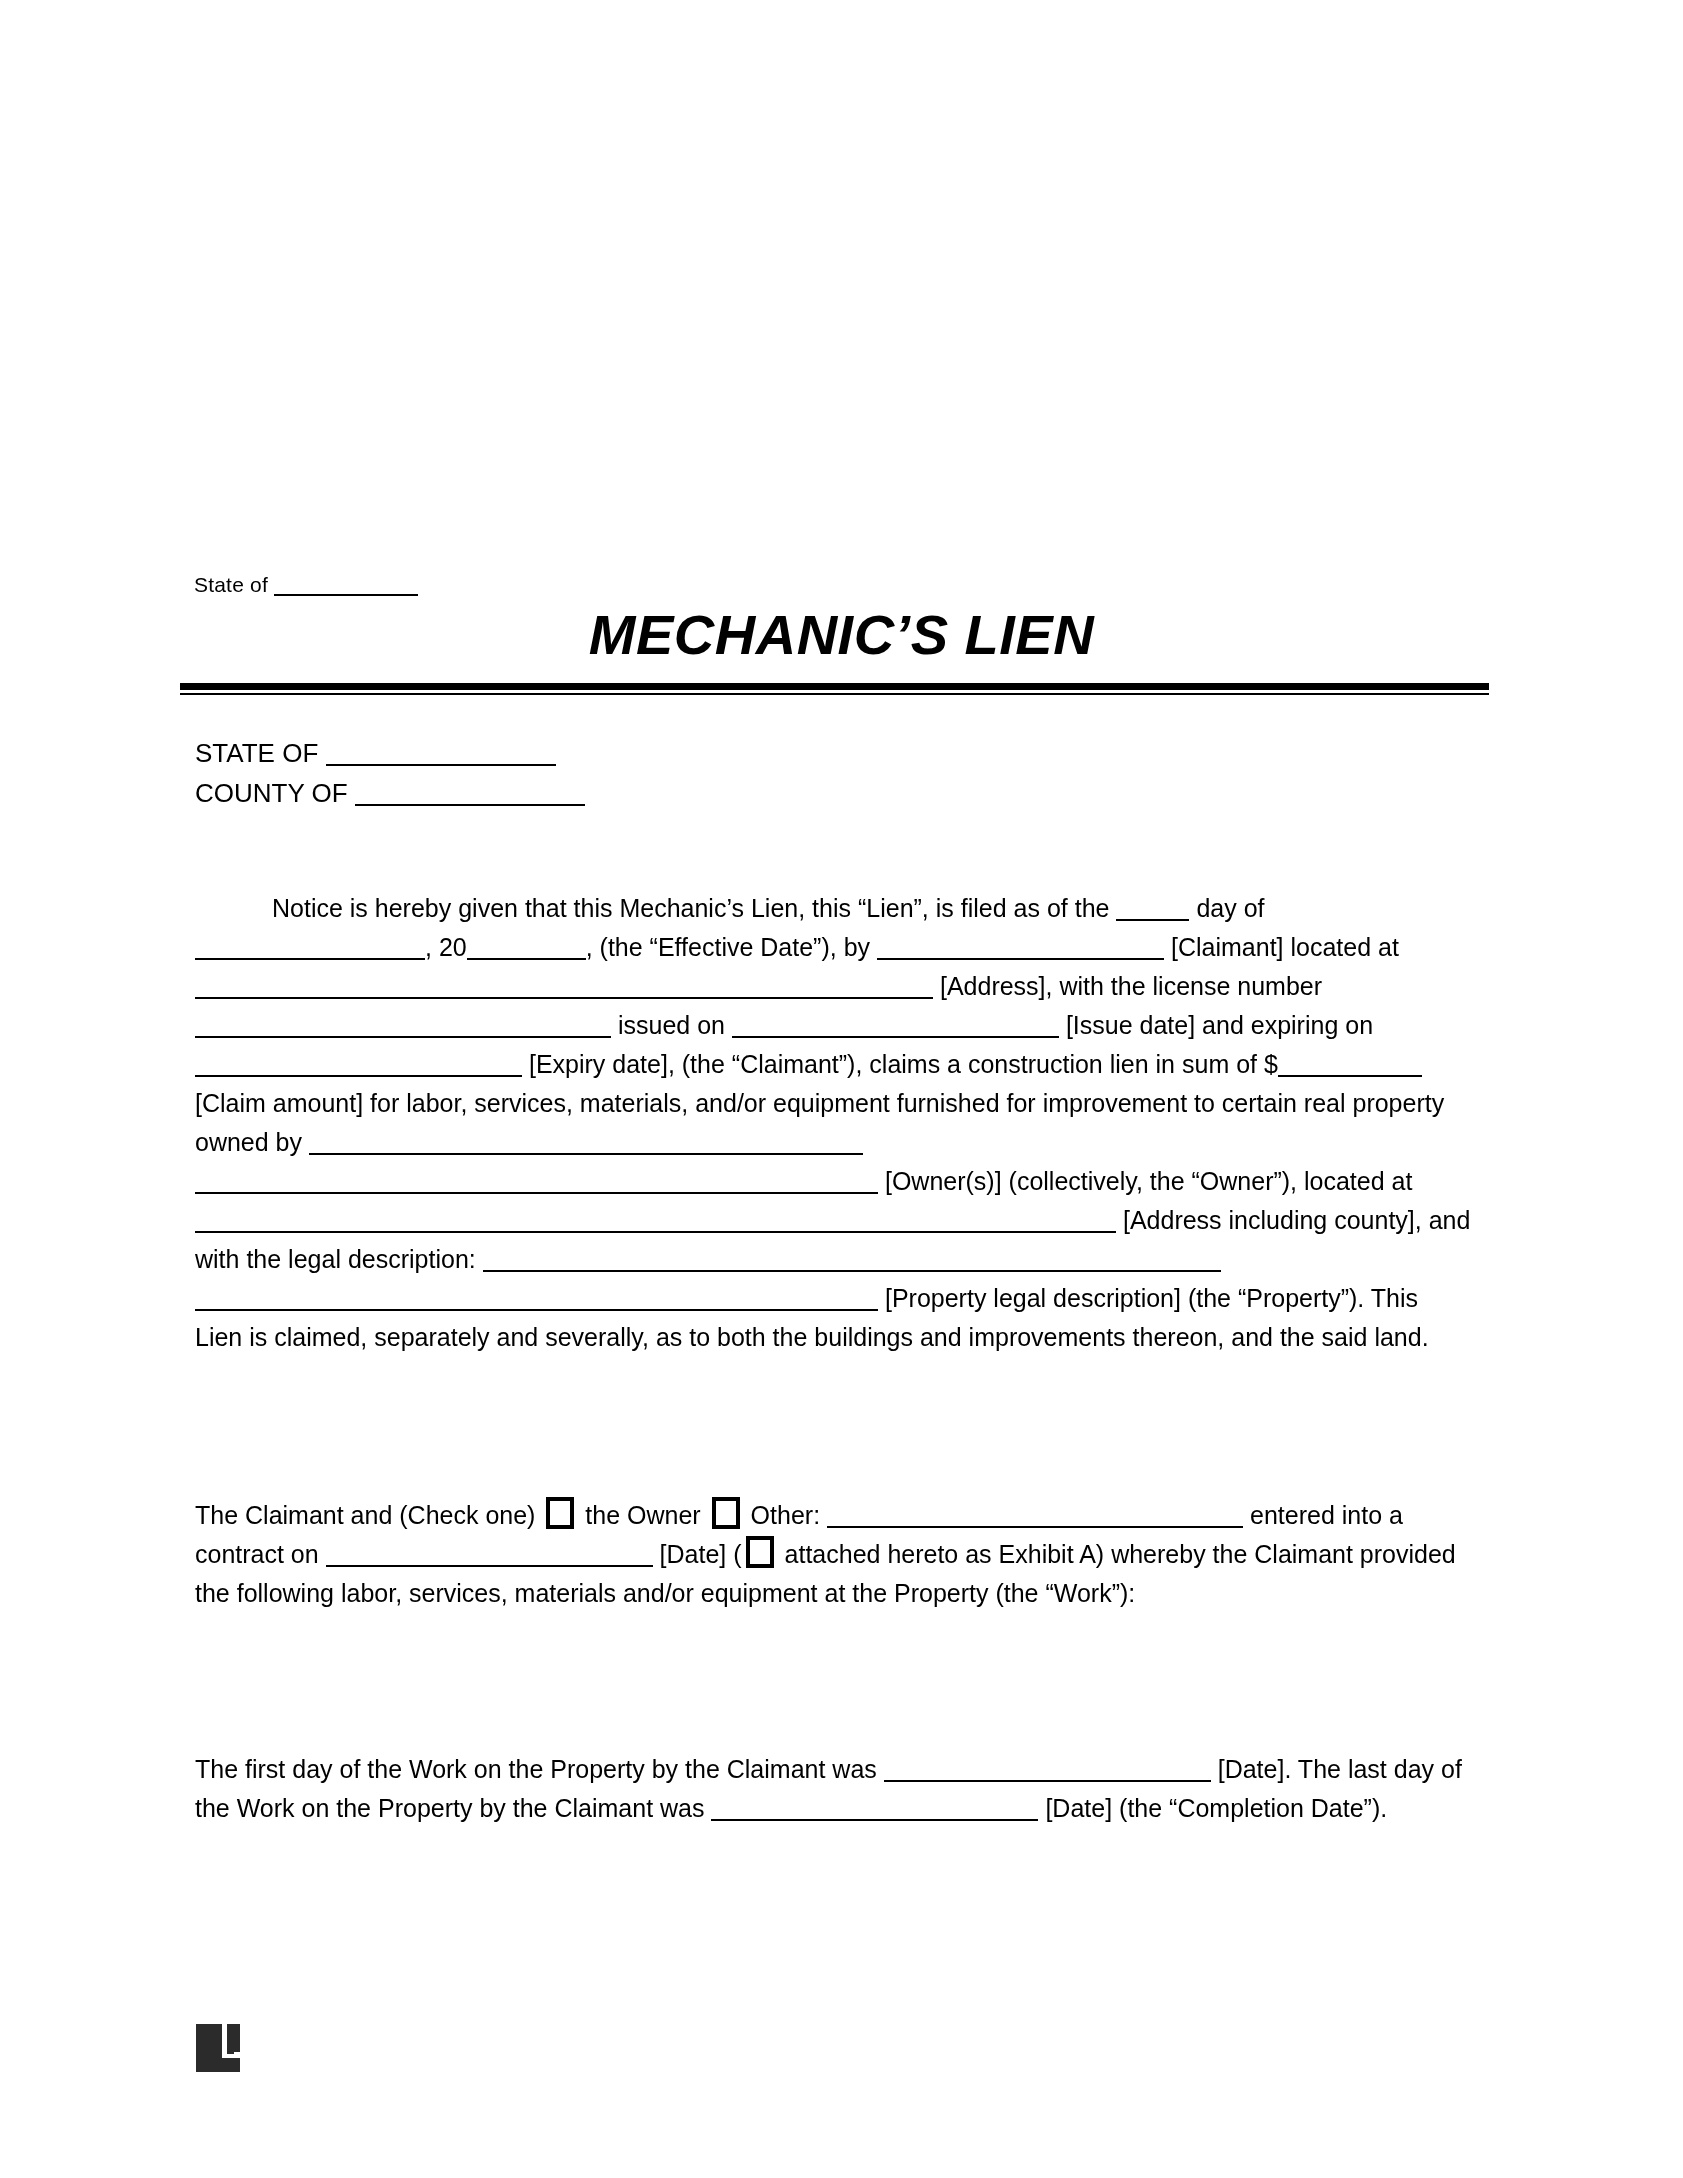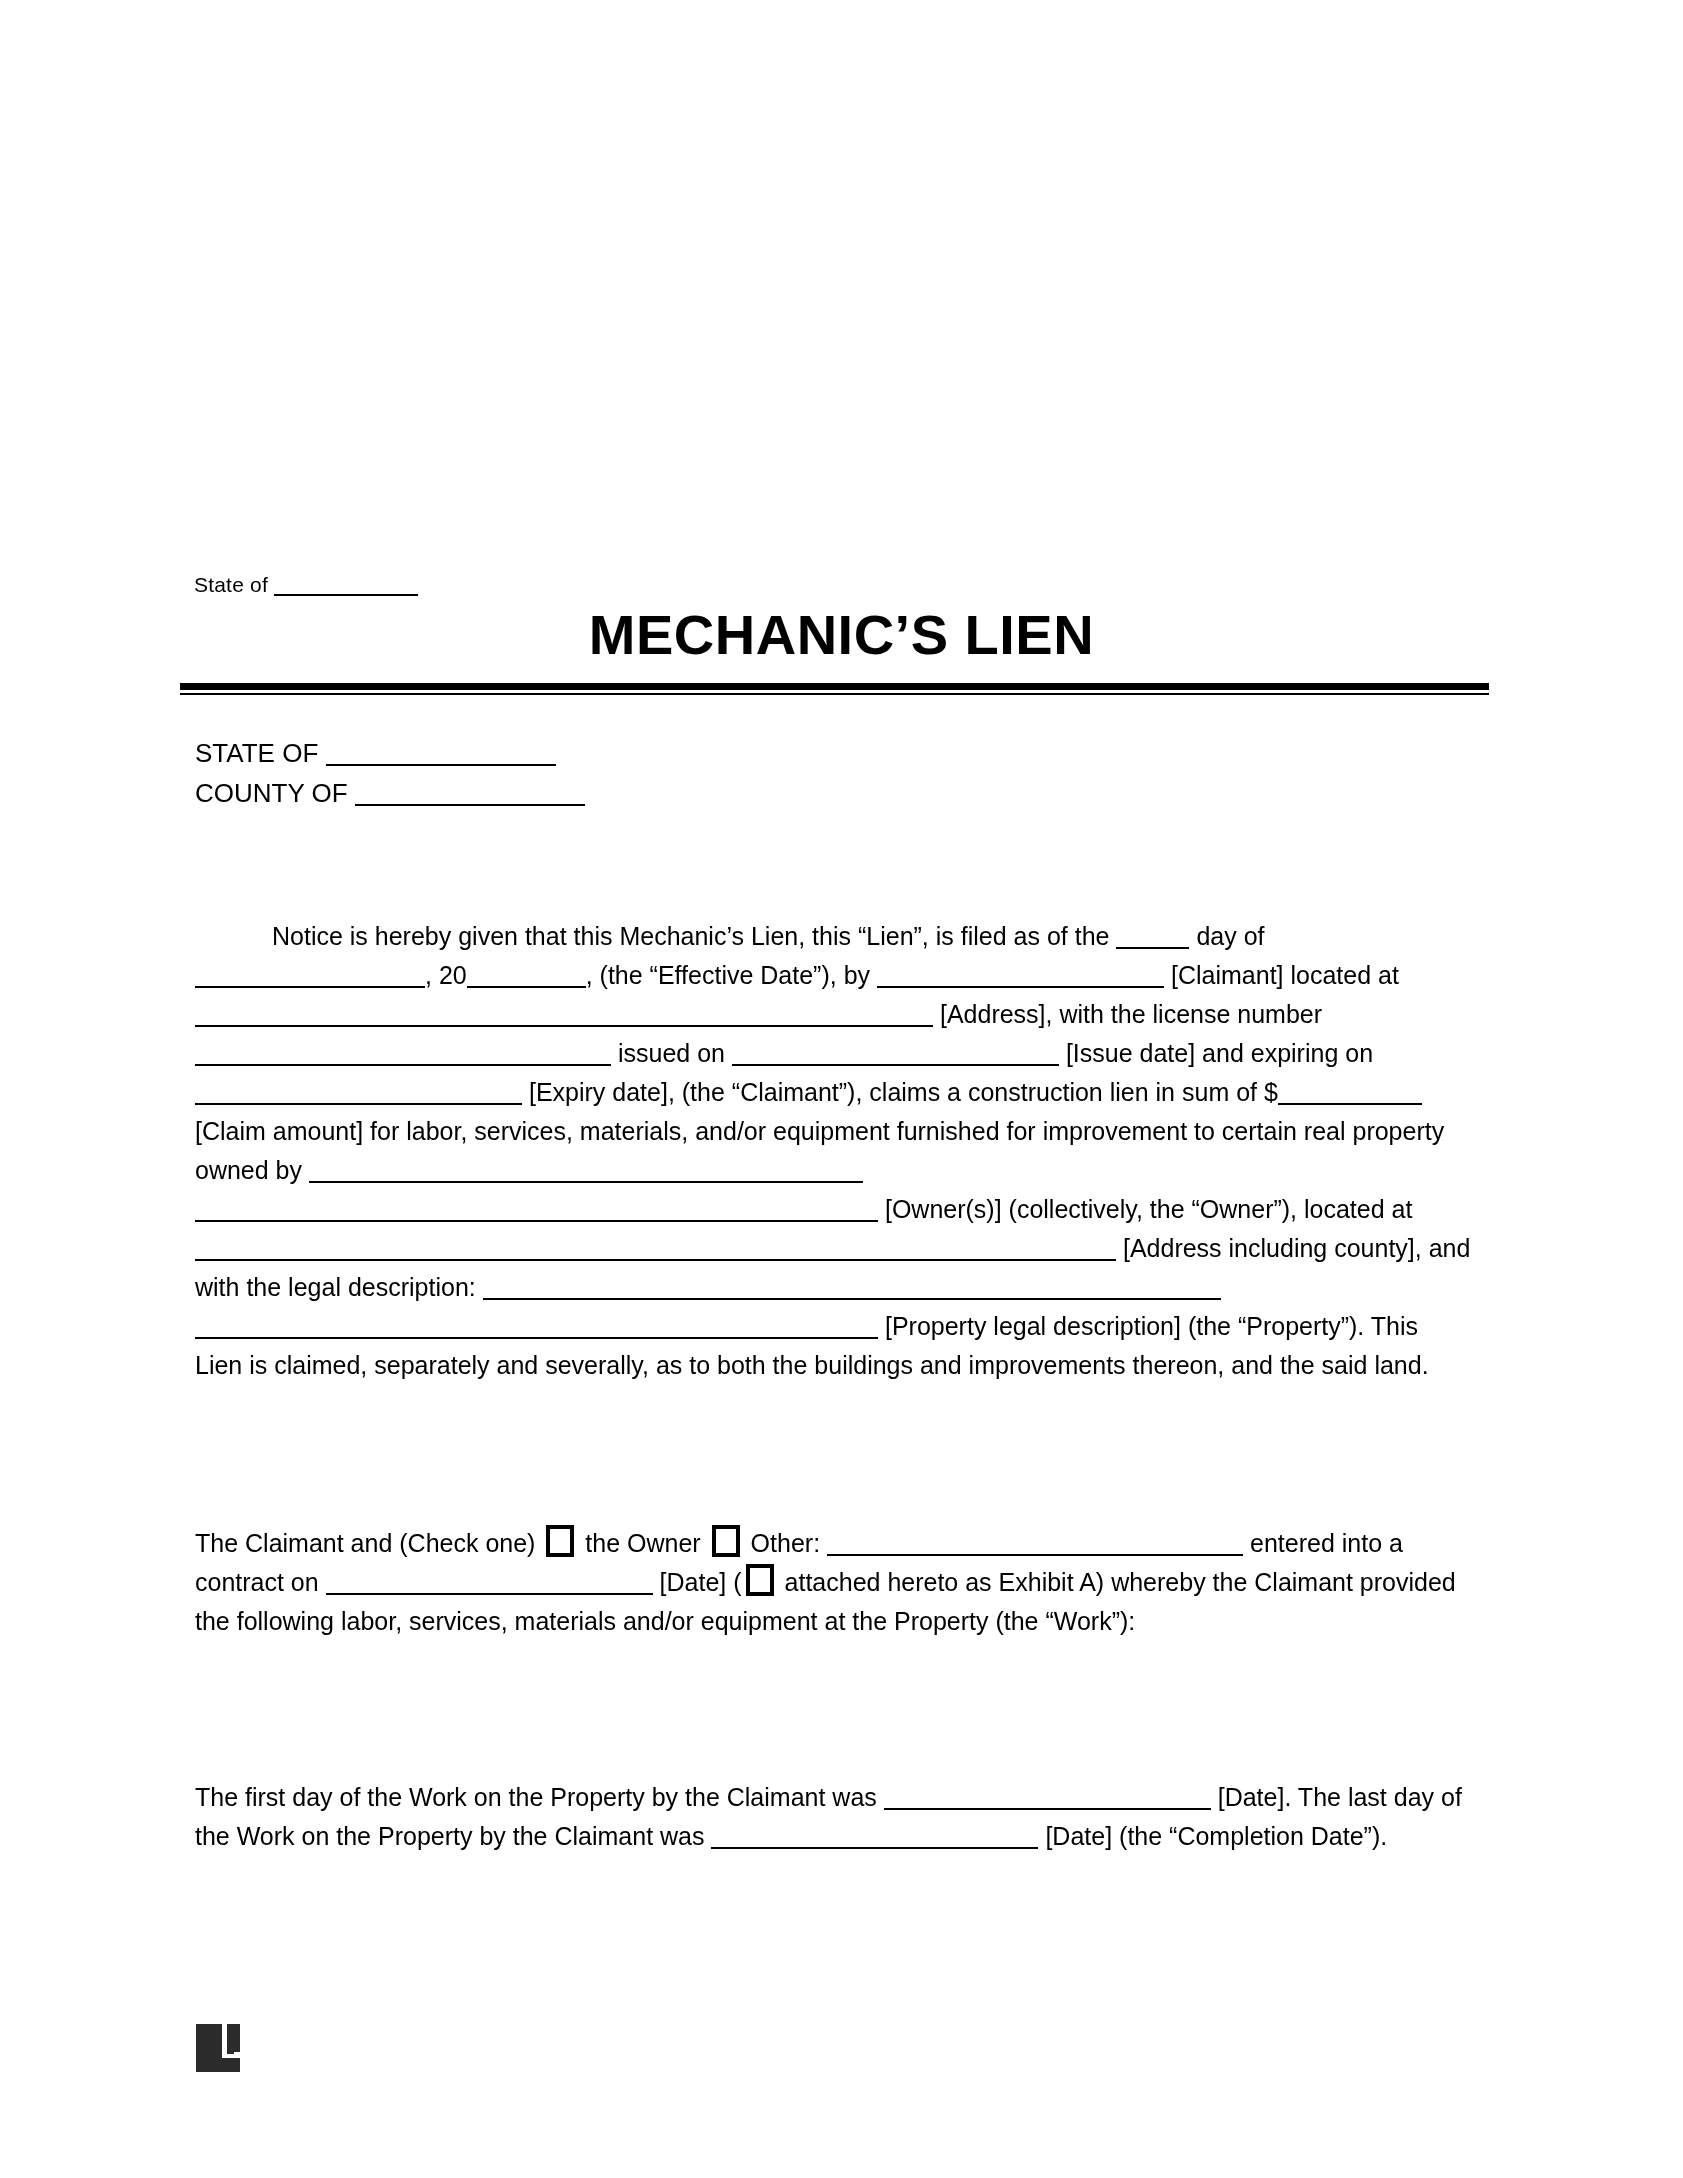--- a/index.html
+++ b/index.html
@@ -38,20 +38,21 @@
   }
   .title {
     position: absolute;
     left: 0;
     top: 602px;
     width: 1295px;
     text-align: center;
     font-size: 56px;
     font-weight: bold;
     letter-spacing: 0.5px;
+    font-style: italic;
   }
   .rule-wrap {
     position: absolute;
     left: -14px;
     top: 683px;
     width: 1309px;
   }
   .rule-thick {
     height: 7px;
     background: #000000;
@@ -76,21 +77,20 @@
   .state-county div { white-space: nowrap; }
 
   
   .body-block {
     position: absolute;
     left: 1px;
     width: 1277px;
     font-size: 25px;
     line-height: 39px;
     text-align: left;
-    margin-top: 28px;
   }
   .p1 { top: 889px; }
   .p2 { top: 1496px; }
   .p3 { top: 1619px; }
   .p4 { top: 1750px; }
 
   .indent { display: inline-block; width: 77px; }
 
   
   .u { text-decoration: none; border-bottom: 2px solid #000; display: inline-block; vertical-align: -4px; height: 22px; }

